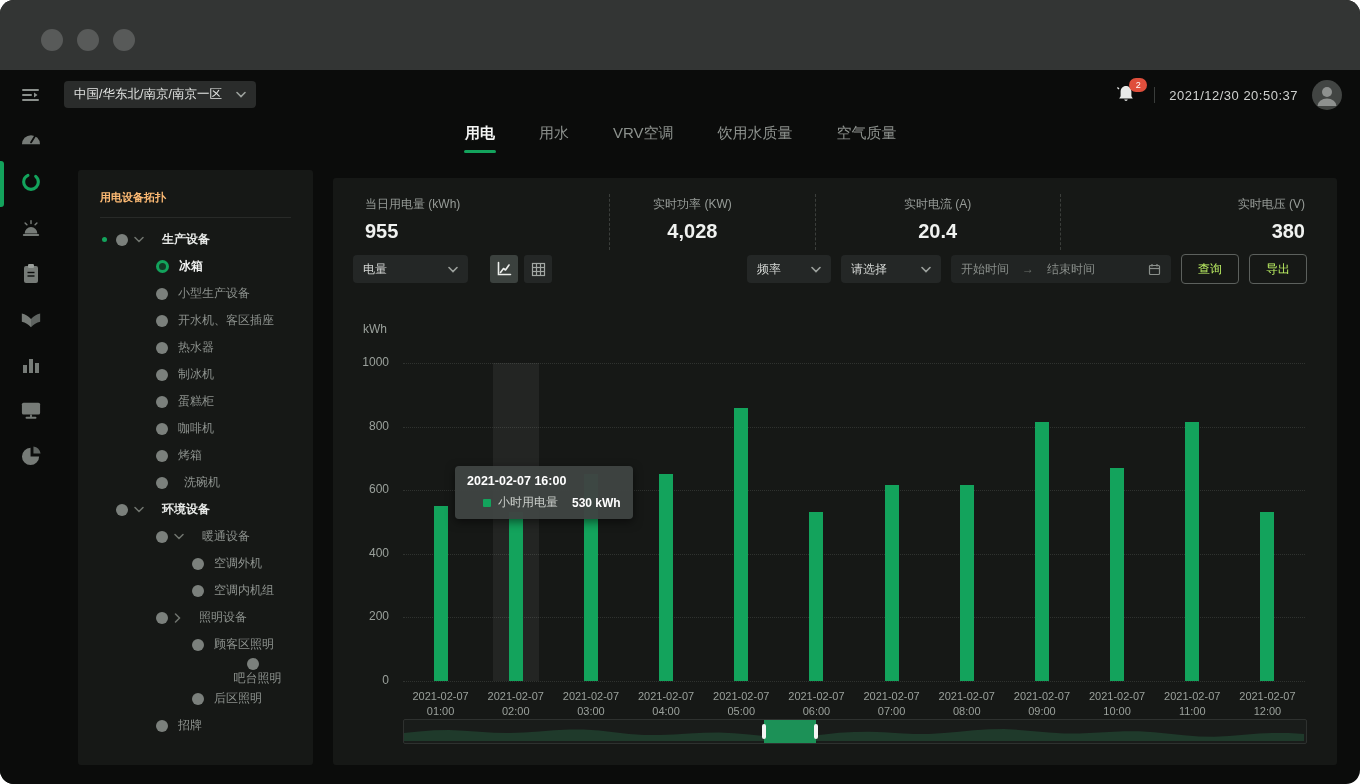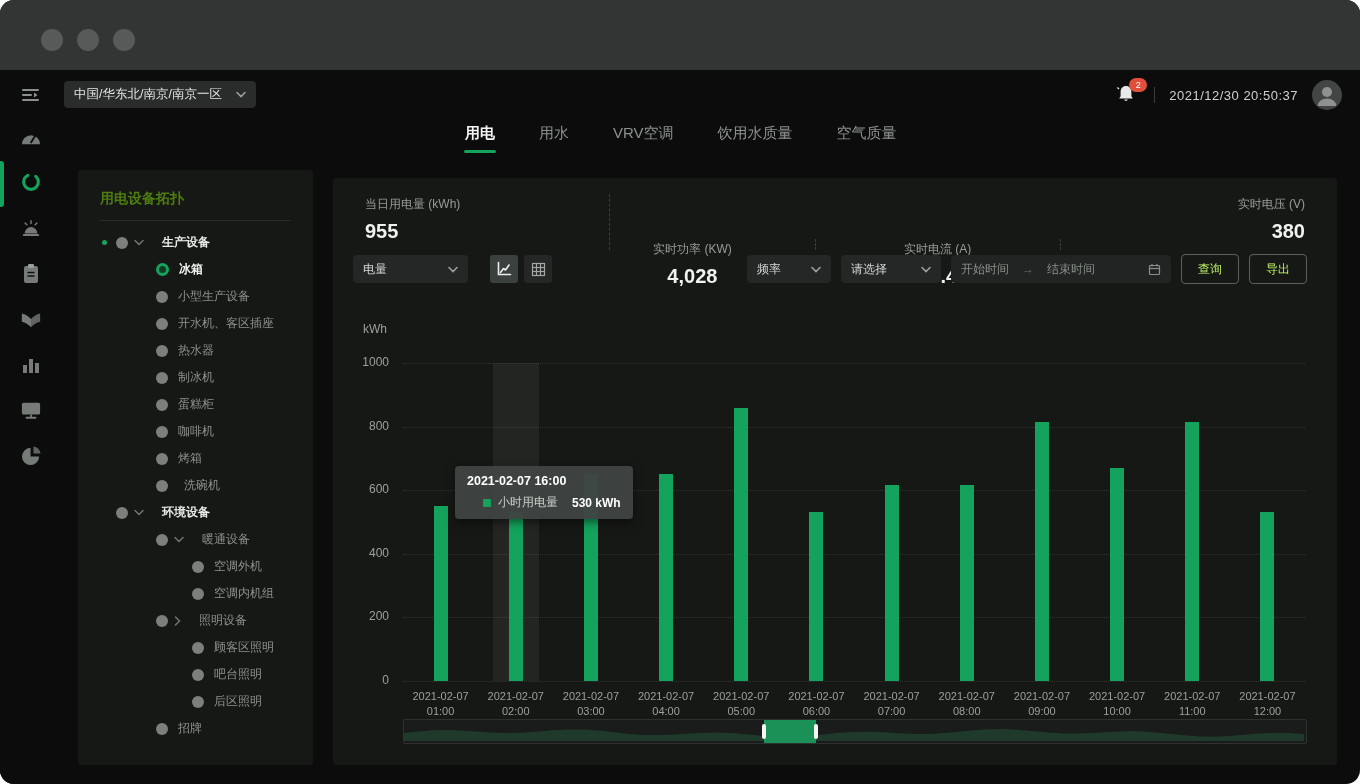--- a/index.html
+++ b/index.html
@@ -22,37 +22,37 @@
   .side{position:absolute;left:0;top:120px;width:62px;height:664px;background:#0b0c0b;}
   .side-icon{position:absolute;left:0;width:62px;height:40px;display:flex;align-items:center;justify-content:center;cursor:pointer;}
   .side-indicator{position:absolute;left:0;width:4px;height:46px;background:#13a35c;border-radius:0 3px 3px 0;}
   
   .tabs{position:absolute;left:465px;top:124px;display:flex;gap:44px;}
   .tab{position:relative;font-size:15px;color:#8d928e;padding-bottom:14px;cursor:pointer;}
   .tab.active{color:#f3f4f3;font-weight:bold;}
   .tab.active::after{content:"";position:absolute;left:50%;transform:translateX(-50%);bottom:4px;width:32px;height:3px;border-radius:2px;background:#13a35c;}
   
   .tree-card{position:absolute;left:78px;top:170px;width:235px;height:595px;background:#161816;border-radius:3px;}
-  .tree-title{padding:20px 22px 12px 22px;font-size:14px;font-weight:bold;color:#4d7c0f;}
+  .tree-title{padding:20px 22px 12px 22px;font-size:11px;font-weight:bold;color:#fdba74;}
   .tree-hr{margin:0 22px;border-bottom:1px solid #282a28;}
   .tree-rows{padding-top:8px;}
   .tnode{display:flex;align-items:center;height:27px;font-size:12px;color:#8d928e;cursor:pointer;white-space:nowrap;}
   .tnode .gdot{width:5px;height:5px;border-radius:50%;background:#13a35c;margin-right:9px;flex:none;}
   .tnode .circ{width:12px;height:12px;border-radius:50%;background:#7b807c;flex:none;}
   .tnode .circ.sel{background:#123a26;border:3px solid #13a35c;width:7px;height:7px;}
   .tnode .caret{margin-left:6px;margin-right:8px;flex:none;display:flex;}
   .tnode .lbl{margin-left:10px;}
   .tnode.branch-root .lbl{color:#e8eae8;font-weight:bold;}
   .tnode.selected .lbl{color:#f3f4f3;font-weight:bold;}
   .main-card{position:absolute;left:333px;top:178px;width:1004px;height:587px;background:#161816;border-radius:3px;}
   
   .stats{position:absolute;left:32px;right:32px;top:16px;height:56px;display:flex;}
   .stat{flex:1;padding-top:2px;}
   .stat:nth-child(1){text-align:left;}
-  .stat:nth-child(2),.stat:nth-child(3){text-align:center;margin-top:45px;}
+  .stat:nth-child(2),.stat:nth-child(3){text-align:center;}
   .stat:nth-child(4){text-align:right;}
   .stat:not(:last-child){border-right:1px dashed #3b3e3b;}
   .stat:nth-child(2){margin-left:-40px;}
   .stat .s-label{font-size:12px;color:#979c98;}
   .stat .s-value{font-size:20px;font-weight:bold;color:#f0f2f0;margin-top:7px;}
   
   .toolbar{position:absolute;left:20px;right:30px;top:77px;height:28px;display:flex;align-items:center;}
   .select{height:28px;background:#242726;border-radius:4px;display:flex;align-items:center;justify-content:space-between;padding:0 10px;cursor:pointer;}
   .select span{font-size:12px;color:#d4d7d4;}
   .icon-btn{width:28px;height:28px;border-radius:3px;display:flex;align-items:center;justify-content:center;cursor:pointer;}
@@ -279,21 +279,21 @@
             <svg width="7" height="10" viewBox="0 0 7 10">
               <path d="M1.5 1 L5.5 5 L1.5 9" fill="none" stroke="#70756f" stroke-width="1.5" stroke-linecap="round"></path>
             </svg>
           </span>
           <span class="lbl">照明设备</span>
         </div>
         <div class="tnode" style="padding-left: 114px;">
           <span class="circ"></span>
           <span class="lbl">顾客区照明</span>
         </div>
-        <div class="tnode" style="padding-left: 114px;">
+        <div class="tnode" style="padding-left: 114px; flex-direction: column;">
           <span class="circ"></span>
           <span class="lbl">吧台照明</span>
         </div>
         <div class="tnode" style="padding-left: 114px;">
           <span class="circ"></span>
           <span class="lbl">后区照明</span>
         </div>
         <div class="tnode" style="padding-left: 78px;">
           <span class="circ"></span>
           <span class="lbl">招牌</span>

